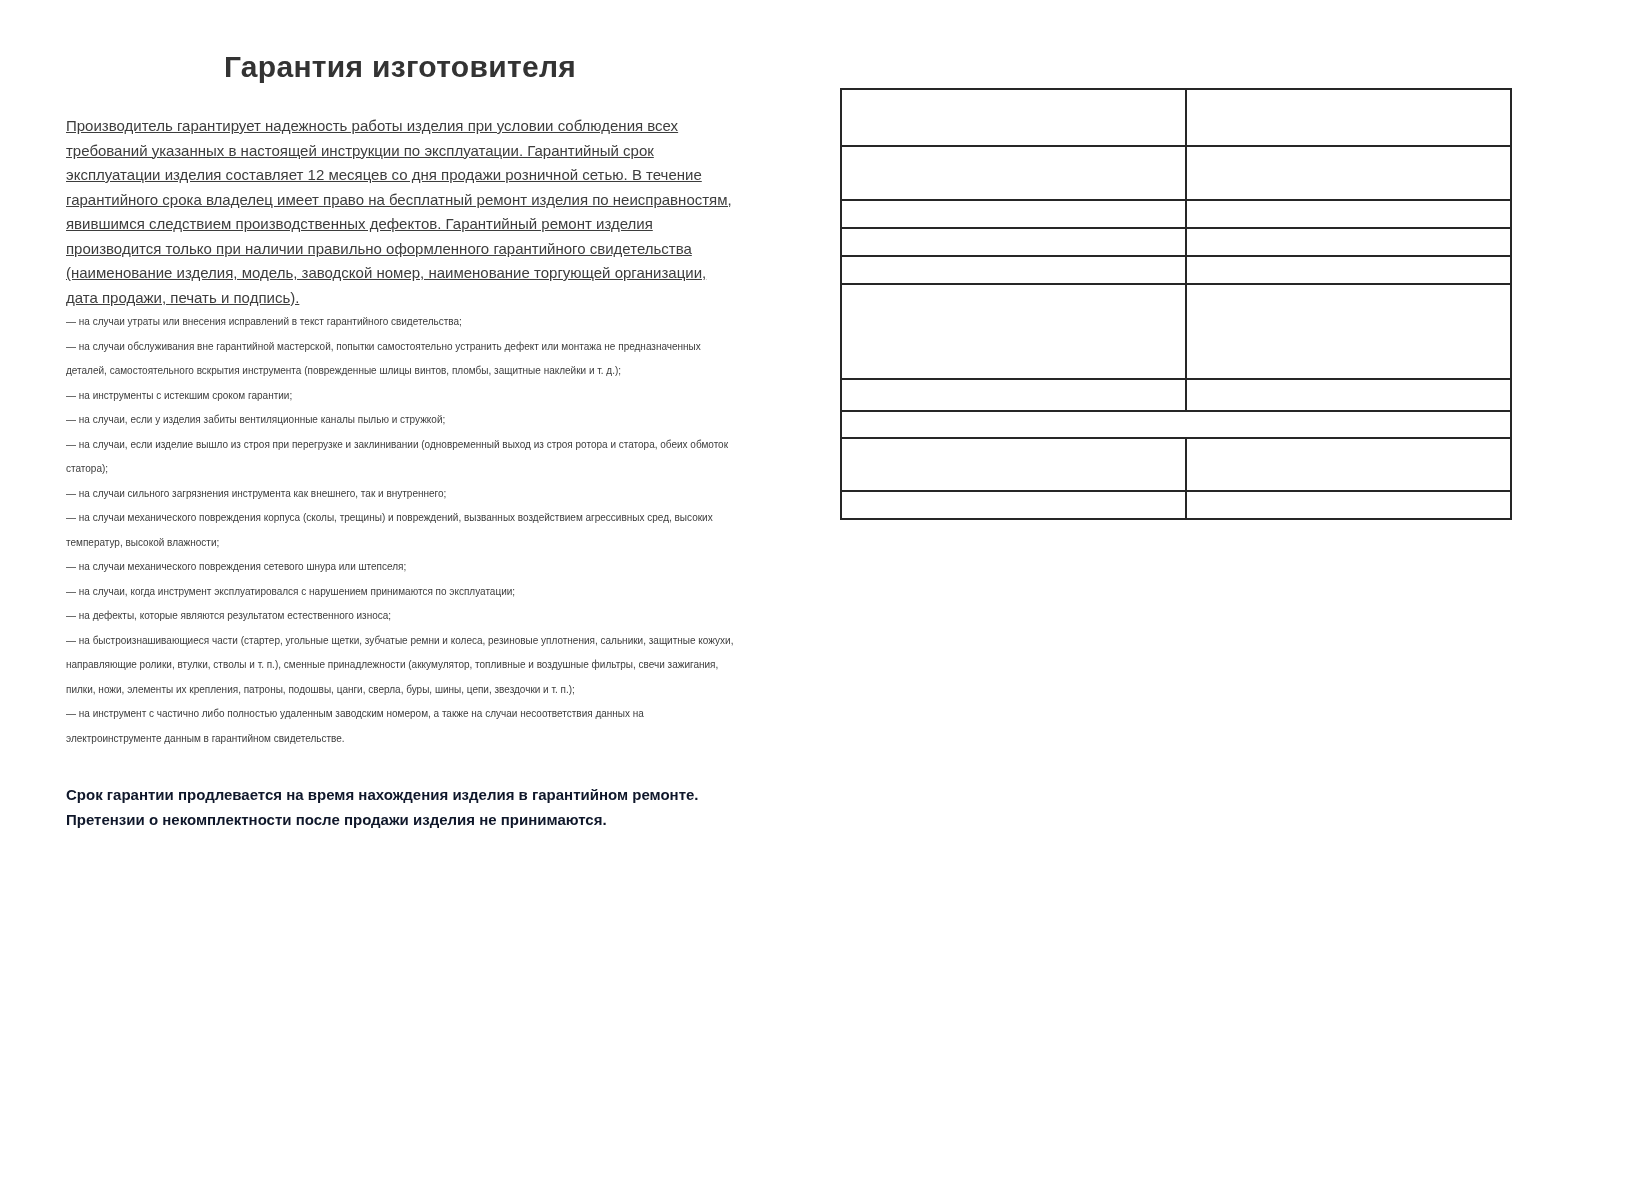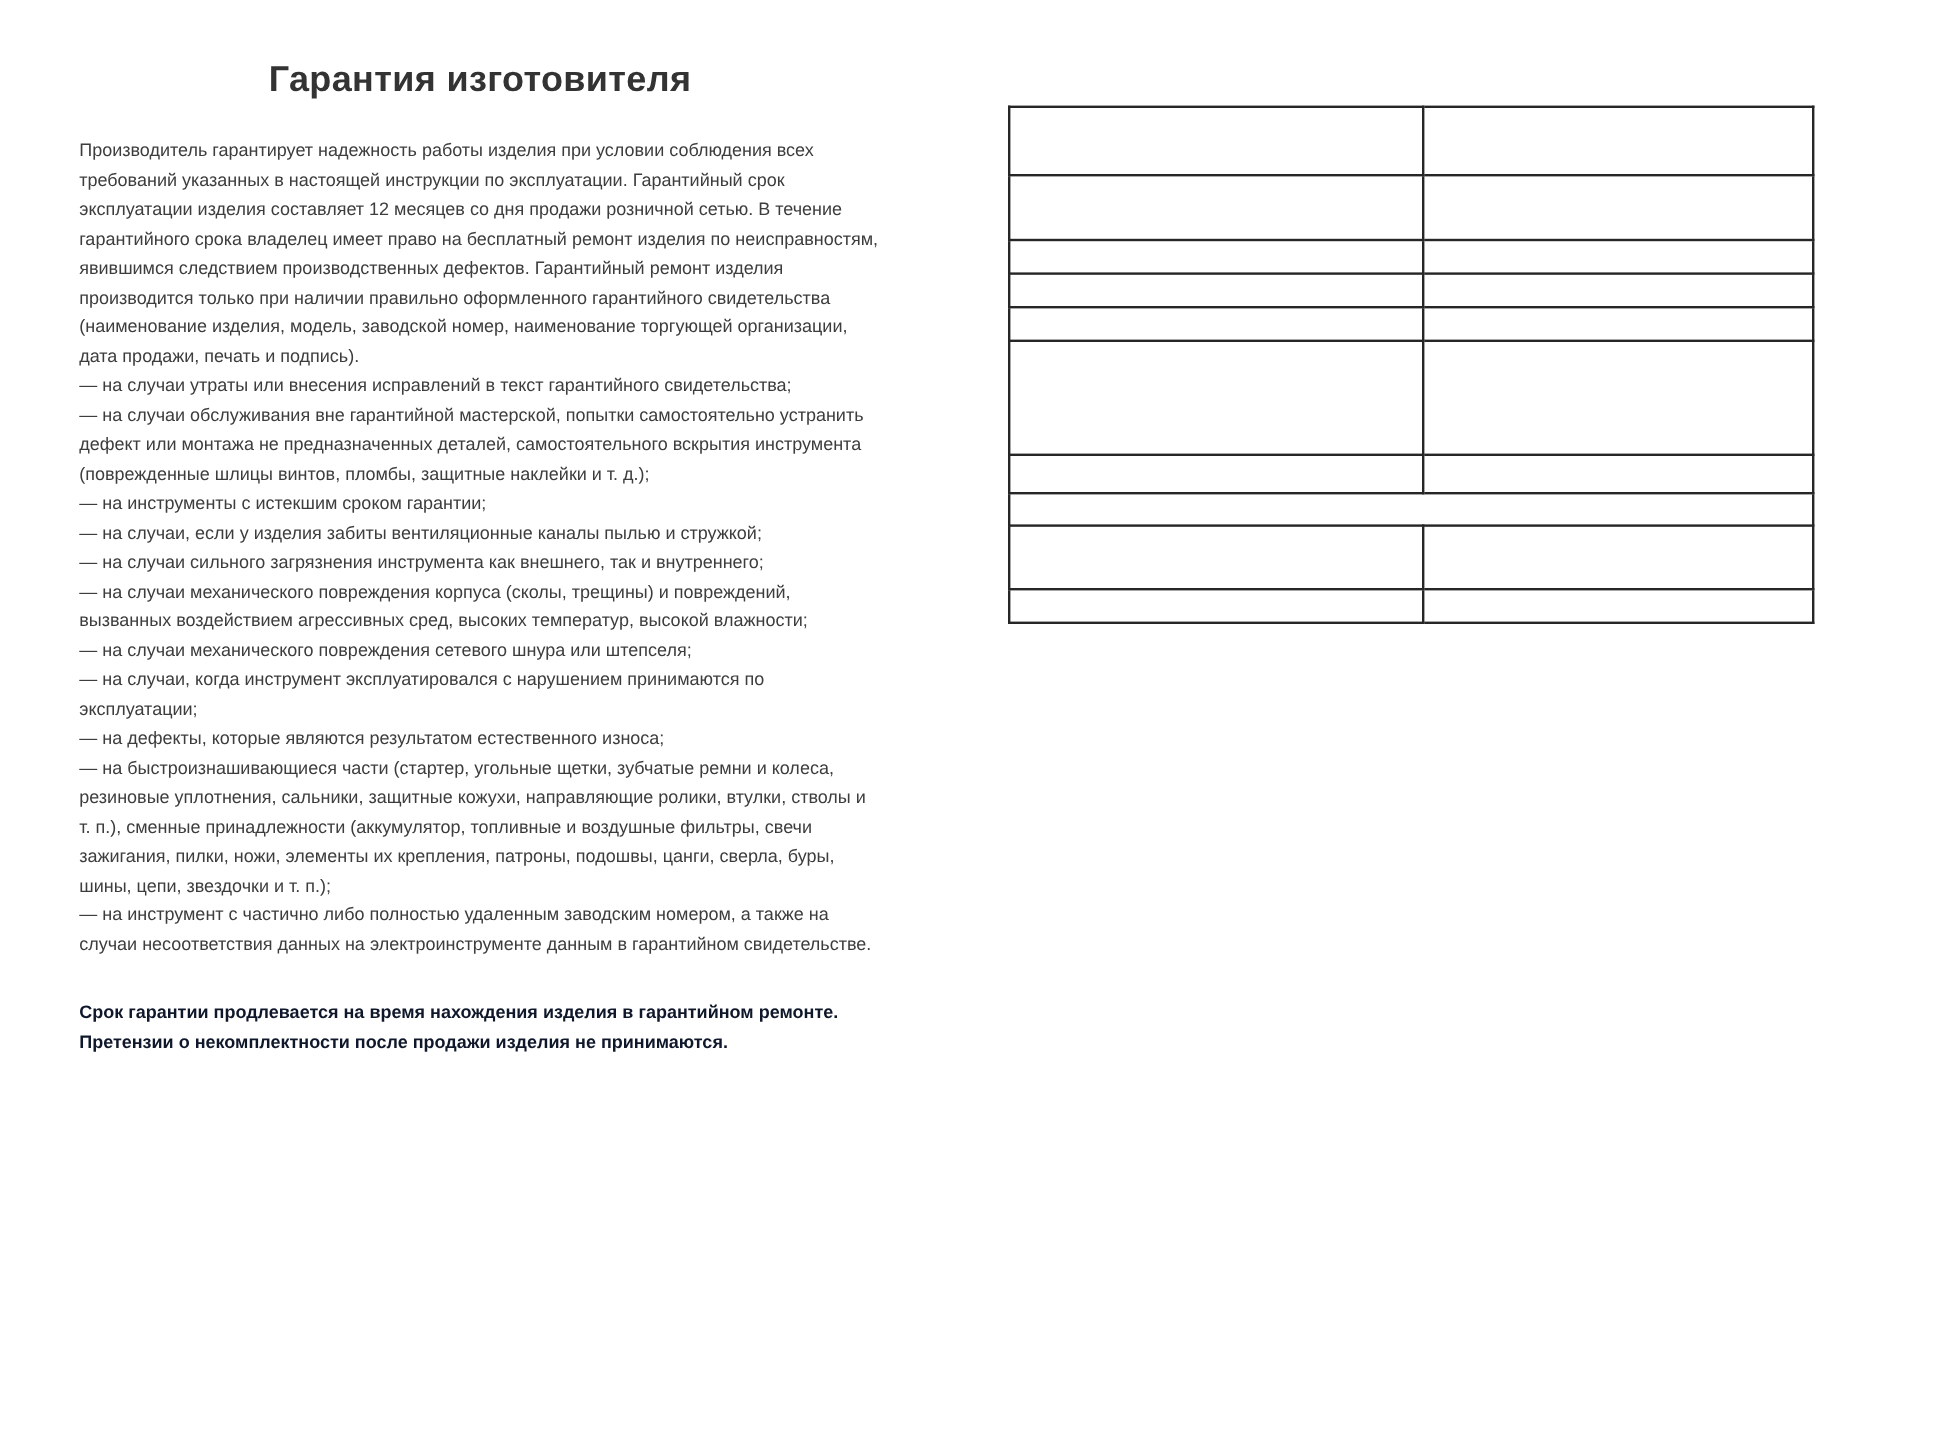--- a/index.html
+++ b/index.html
@@ -28,31 +28,32 @@
     font-weight: 700;
     color: #333333;
     letter-spacing: 0.3px;
     margin-bottom: 30px;
     text-align: center;
   }
   .intro {
     font-size: 15px;
     line-height: 24.5px;
     color: #3d3d3d;
+    text-decoration: underline;
   }
   .subtitle {
     font-size: 19px;
     font-weight: 700;
     color: #333333;
     margin-top: 46px;
     margin-bottom: 20px;
   }
   .exclusions { }
   .exclusion-item {
-    font-size: 15px;
+    font-size: 10px;
     line-height: 24.5px;
     color: #3d3d3d;
   }
   .footer-note {
     margin-top: 32px;
   }
   .footer-line {
     font-size: 15px;
     line-height: 24.5px;
     font-weight: 700;
@@ -86,20 +87,21 @@
     <h1 class="page-title">Гарантия изготовителя</h1>
 
     <p class="intro">Производитель гарантирует надежность работы изделия при условии соблюдения всех требований указанных в настоящей инструкции по эксплуатации. Гарантийный срок эксплуатации изделия составляет 12 месяцев со дня продажи розничной сетью. В течение гарантийного срока владелец имеет право на бесплатный ремонт изделия по неисправностям, явившимся следствием производственных дефектов. Гарантийный ремонт изделия производится только при наличии правильно оформленного гарантийного свидетельства (наименование изделия, модель, заводской номер, наименование торгующей организации, дата продажи, печать и подпись).</p>
 
 
     <div class="exclusions">
         <div class="exclusion-item">— на случаи утраты или внесения исправлений в текст гарантийного свидетельства;</div>
         <div class="exclusion-item">— на случаи обслуживания вне гарантийной мастерской, попытки самостоятельно устранить дефект или монтажа не предназначенных деталей, самостоятельного вскрытия инструмента (поврежденные шлицы винтов, пломбы, защитные наклейки и т. д.);</div>
         <div class="exclusion-item">— на инструменты с истекшим сроком гарантии;</div>
         <div class="exclusion-item">— на случаи, если у изделия забиты вентиляционные каналы пылью и стружкой;</div>
+        <div class="exclusion-item">— на случаи, если изделие вышло из строя при перегрузке и заклинивании (одновременный выход из строя ротора и статора, обеих обмоток статора);</div>
         <div class="exclusion-item">— на случаи сильного загрязнения инструмента как внешнего, так и внутреннего;</div>
         <div class="exclusion-item">— на случаи механического повреждения корпуса (сколы, трещины) и повреждений, вызванных воздействием агрессивных сред, высоких температур, высокой влажности;</div>
         <div class="exclusion-item">— на случаи механического повреждения сетевого шнура или штепселя;</div>
         <div class="exclusion-item">— на случаи, когда инструмент эксплуатировался с нарушением принимаются по эксплуатации;</div>
         <div class="exclusion-item">— на дефекты, которые являются результатом естественного износа;</div>
         <div class="exclusion-item">—  на быстроизнашивающиеся части (стартер, угольные щетки, зубчатые ремни и колеса, резиновые уплотнения, сальники, защитные кожухи, направляющие ролики, втулки, стволы и т. п.), сменные принадлежности (аккумулятор, топливные и воздушные фильтры, свечи зажигания, пилки, ножи, элементы их крепления, патроны, подошвы, цанги, сверла, буры, шины, цепи, звездочки и т. п.);</div>
         <div class="exclusion-item">— на инструмент с частично либо полностью удаленным заводским номером, а также на случаи несоответствия данных на электроинструменте данным в гарантийном свидетельстве.</div>
       </div>
 
     <div class="footer-note">

